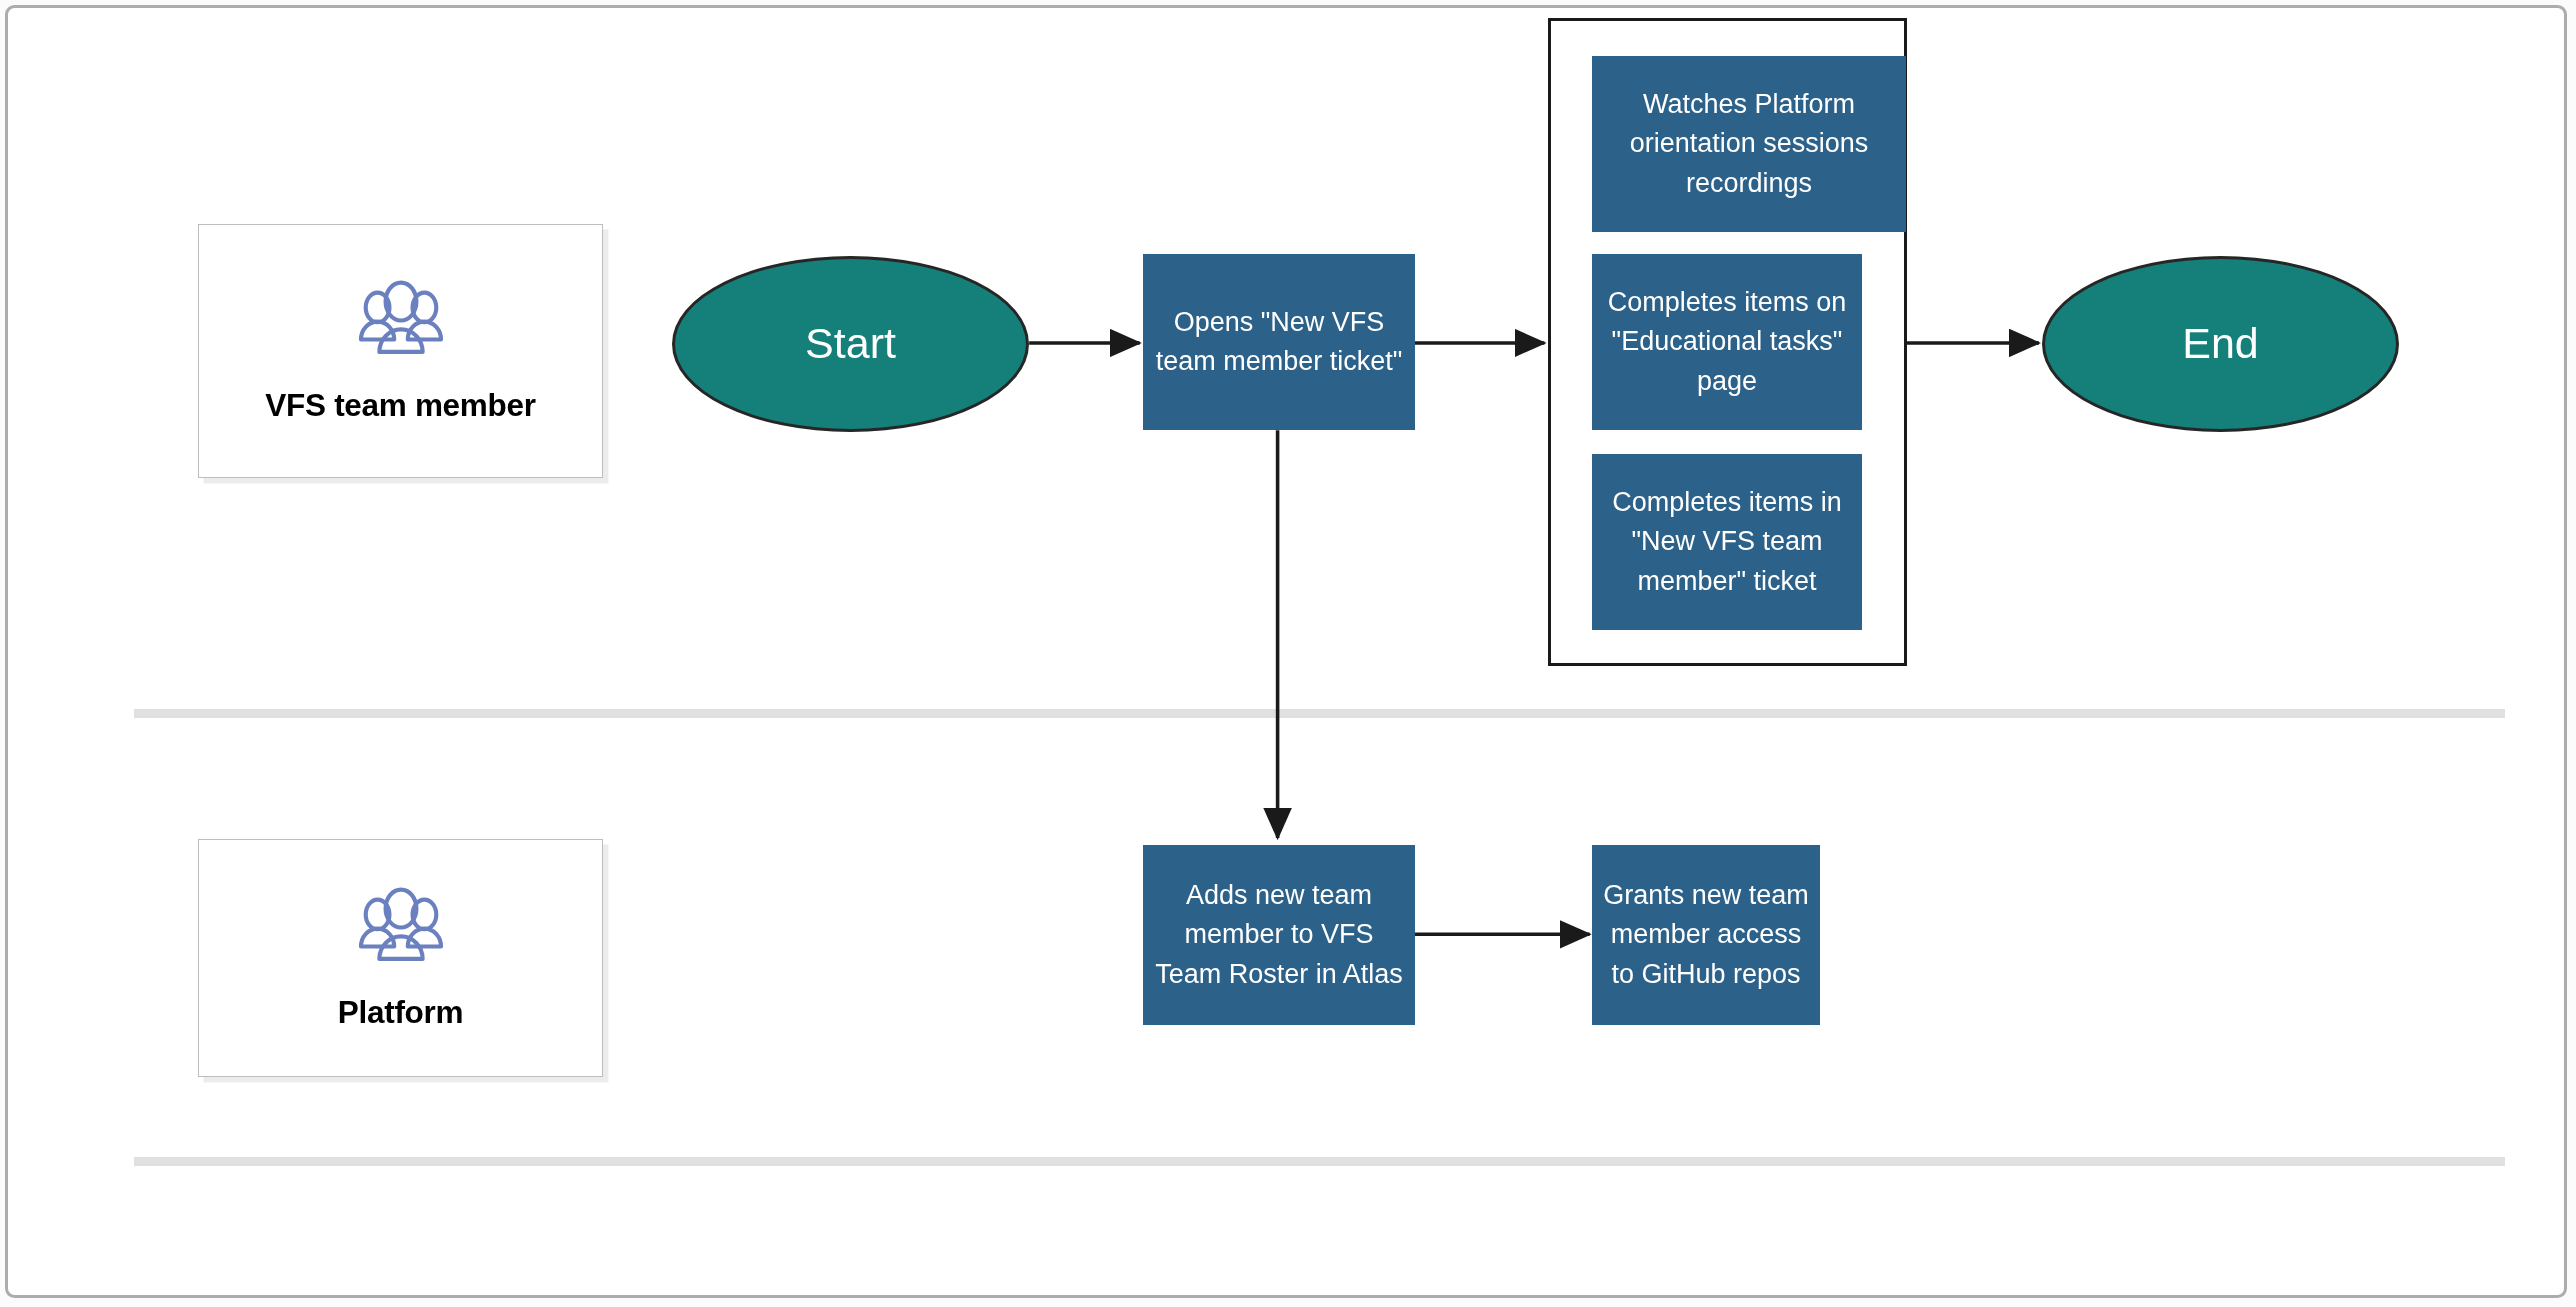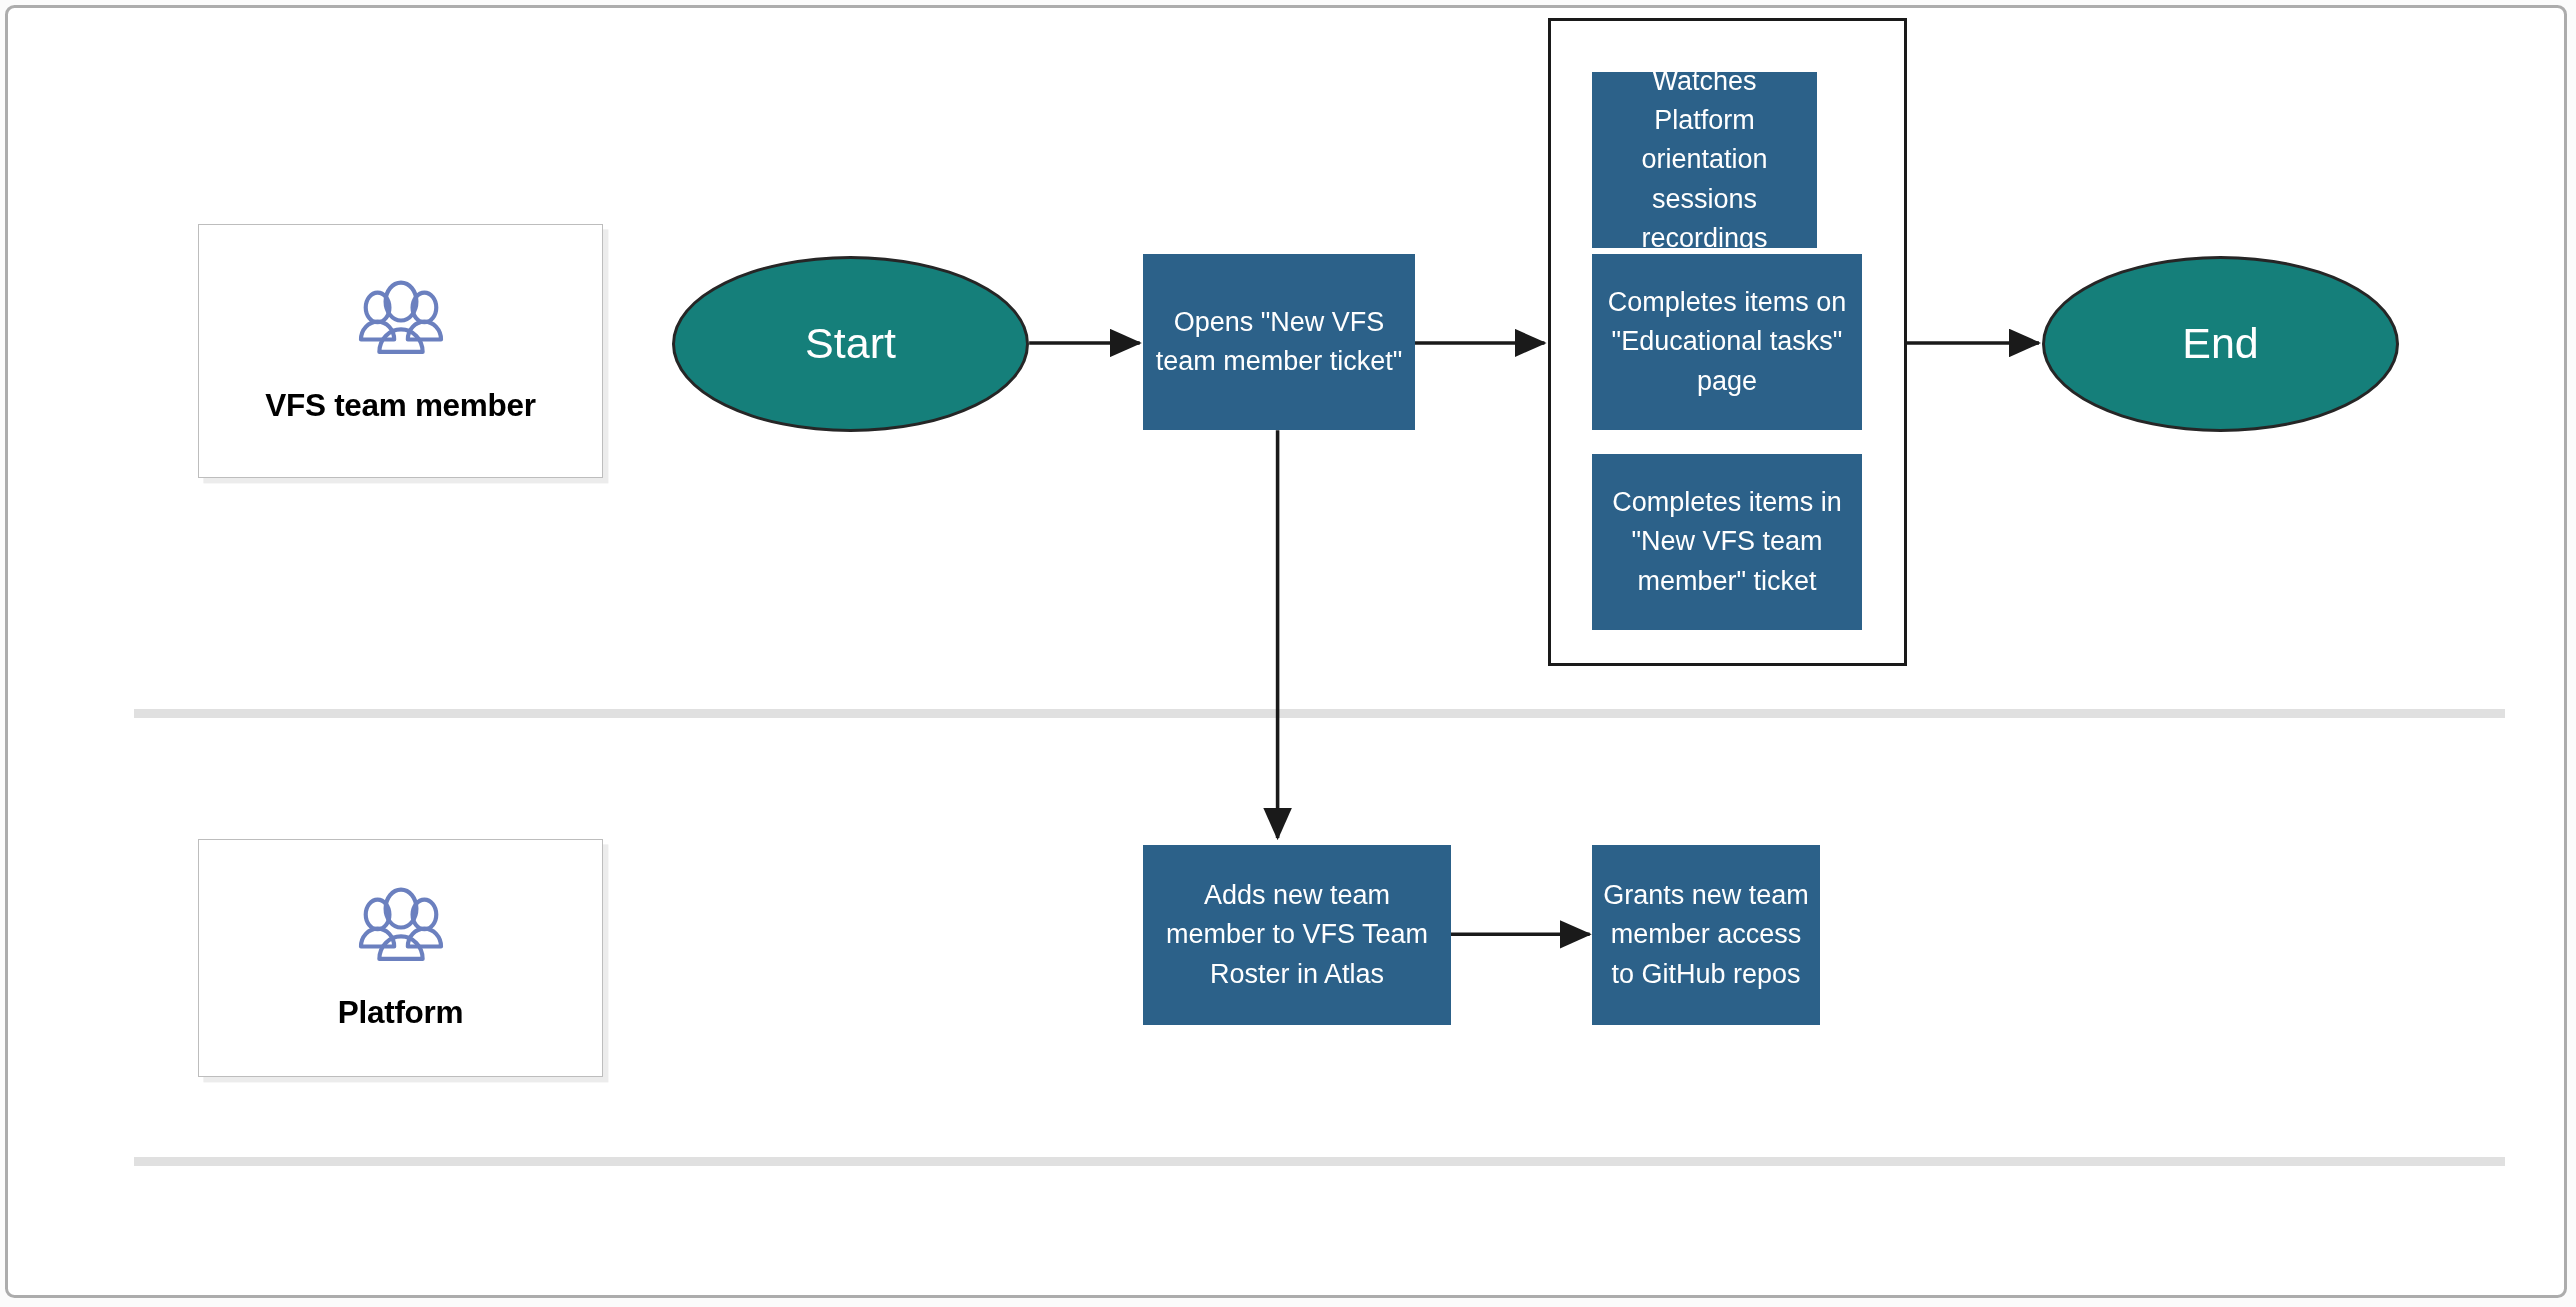--- a/index.html
+++ b/index.html
@@ -162,37 +162,37 @@
   <div class="terminator" style="left:672px; top:256px; width:357px; height:176px;">
     <span>Start</span>
   </div>
 
   <div class="process" style="left:1143px; top:254px; width:272px; height:176px;">
     <span>Opens "New VFS team member ticket"</span>
   </div>
 
   <div class="group-box" style="left:1548px; top:18px; width:359px; height:648px;"></div>
 
-  <div class="process" style="left:1592px; top:72px; width:225px; height:176px;">
+  <div class="process" style="left:1592px; top:56px; width:314px; height:176px;">
     <span>Watches Platform orientation sessions recordings</span>
   </div>
 
   <div class="process" style="left:1592px; top:254px; width:270px; height:176px;">
     <span>Completes items on "Educational tasks" page</span>
   </div>
 
   <div class="process" style="left:1592px; top:454px; width:270px; height:176px;">
     <span>Completes items in "New VFS team member" ticket</span>
   </div>
 
   <div class="terminator" style="left:2042px; top:256px; width:357px; height:176px;">
     <span>End</span>
   </div>
 
-  <div class="process" style="left:1143px; top:845px; width:308px; height:180px;">
+  <div class="process" style="left:1143px; top:845px; width:272px; height:180px;">
     <span>Adds new team member to VFS Team Roster in Atlas</span>
   </div>
 
   <div class="process" style="left:1592px; top:845px; width:228px; height:180px;">
     <span>Grants new team member access to GitHub repos</span>
   </div>
 </div>
 
 
 </body></html>

